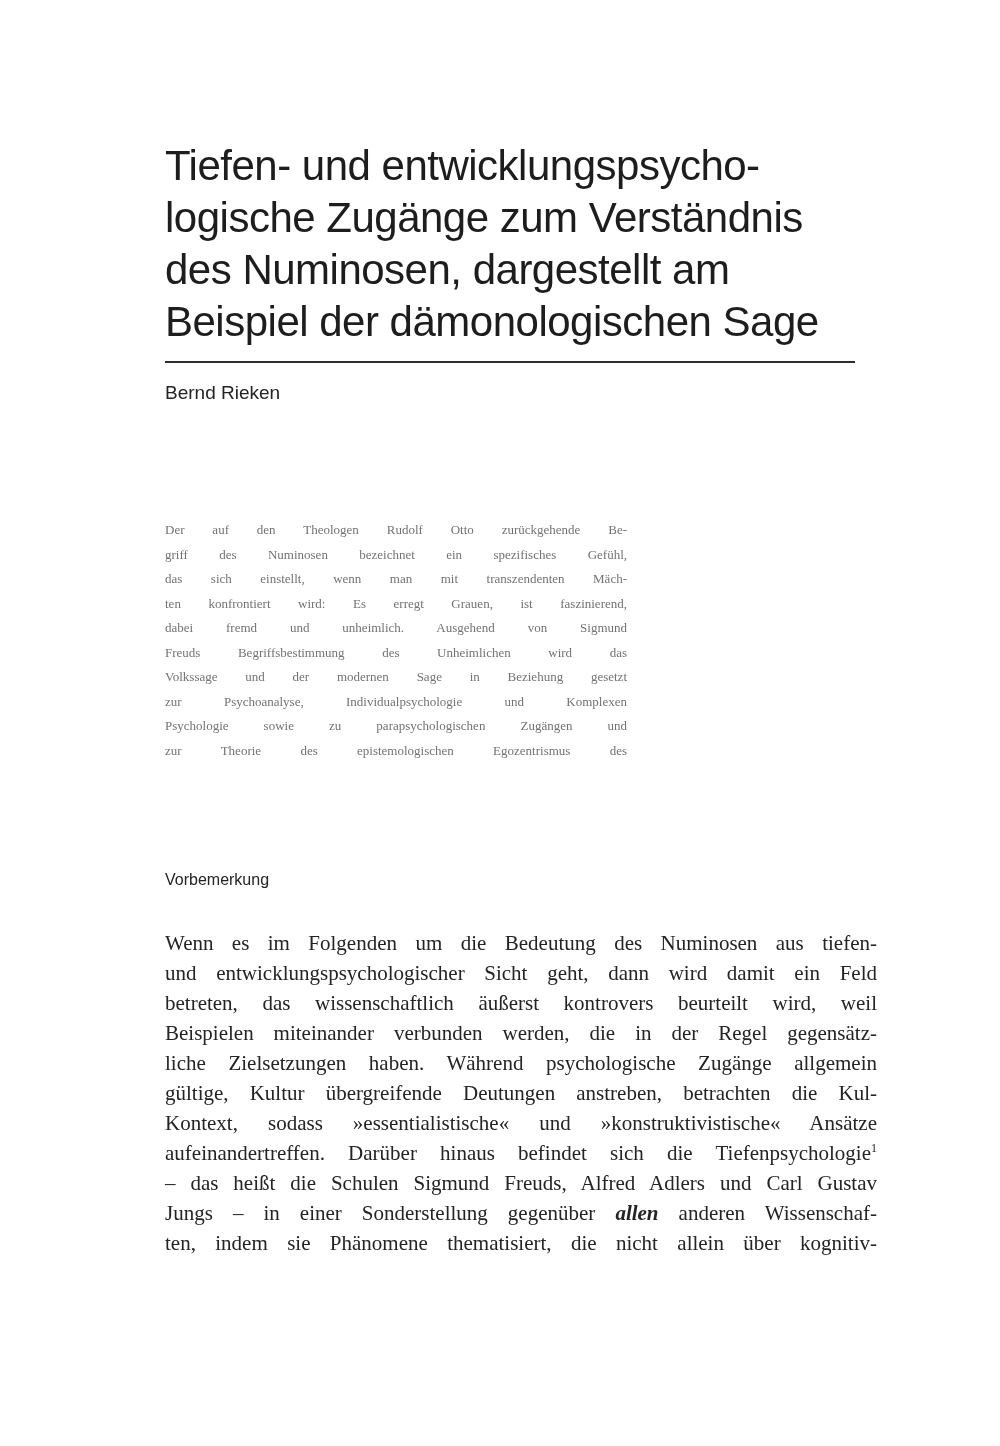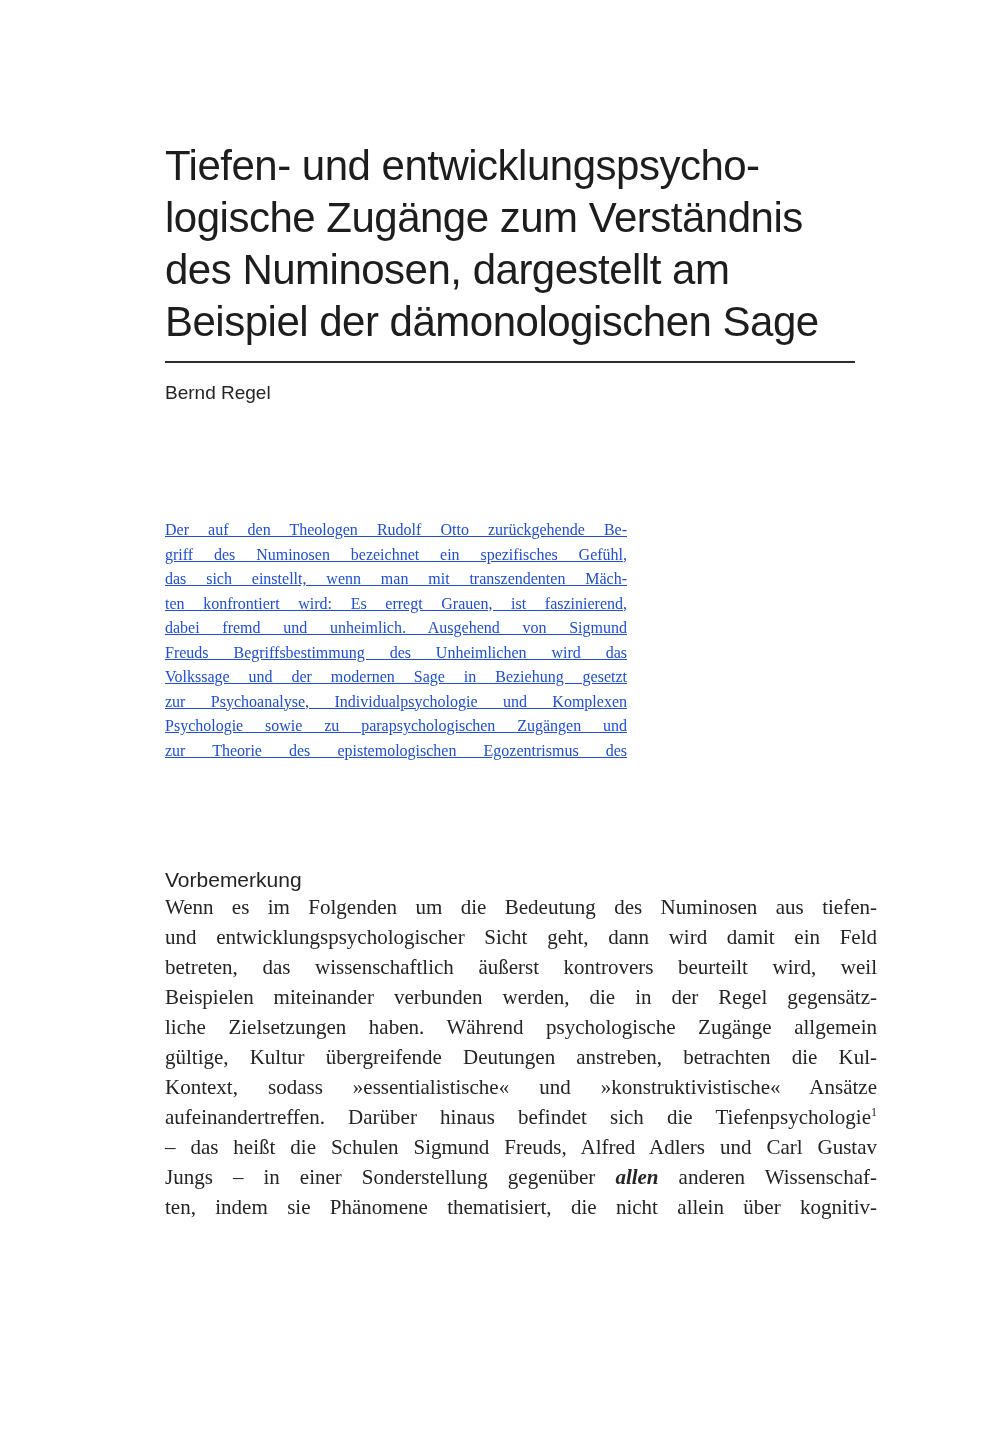--- a/index.html
+++ b/index.html
@@ -31,41 +31,41 @@
   .author {
     font-family: "Liberation Sans", sans-serif;
     font-size: 19px;
     line-height: 22px;
     color: #242424;
     margin-top: 19px;
   }
   .abstract {
     width: 462px;
     margin-top: 114px;
-    font-size: 16px;
+    font-size: 13px;
     line-height: 24.5px;
-    color: #1d4ed8;
-    text-decoration: underline;
+    color: #737373;
   }
   .jline {
     text-align: justify;
     text-align-last: justify;
     white-space: normal;
   }
   .jline.last { text-align-last: left; }
   .section-heading {
     font-family: "Liberation Sans", sans-serif;
     font-weight: 400;
-    font-size: 21px;
+    font-size: 16px;
     line-height: 25px;
     color: #242424;
     margin-top: 104px;
   }
   .bodytext {
     width: 712px;
+    margin-top: 36px;
     font-size: 21px;
     line-height: 30px;
     color: #242424;
   }
   .fn {
     font-size: 12px;
     line-height: 0;
     vertical-align: super;
   }
   em { font-style: italic; font-weight: bold; }
@@ -76,21 +76,21 @@
 <div class="page">
 
   <header>
     <h1 class="title">
       <span class="title-line">Tiefen- und entwicklungspsycho-</span>
       <span class="title-line">logische Zugänge zum Verständnis</span>
       <span class="title-line">des Numinosen, dargestellt am</span>
       <span class="title-line">Beispiel der dämonologischen Sage</span>
     </h1>
     <div class="rule"></div>
-    <div class="author">Bernd Regel</div>
+    <div class="author">Bernd Rieken</div>
   </header>
 
   <section class="abstract">
     <div class="jline">Der auf den Theologen Rudolf Otto zurückgehende Be-</div>
     <div class="jline">griff des Numinosen bezeichnet ein spezifisches Gefühl,</div>
     <div class="jline">das sich einstellt, wenn man mit transzendenten Mäch-</div>
     <div class="jline">ten konfrontiert wird: Es erregt Grauen, ist faszinierend,</div>
     <div class="jline">dabei fremd und unheimlich. Ausgehend von Sigmund</div>
     <div class="jline">Freuds Begriffsbestimmung des Unheimlichen wird das</div>
     <div class="jline">Volkssage und der modernen Sage in Beziehung gesetzt</div>

